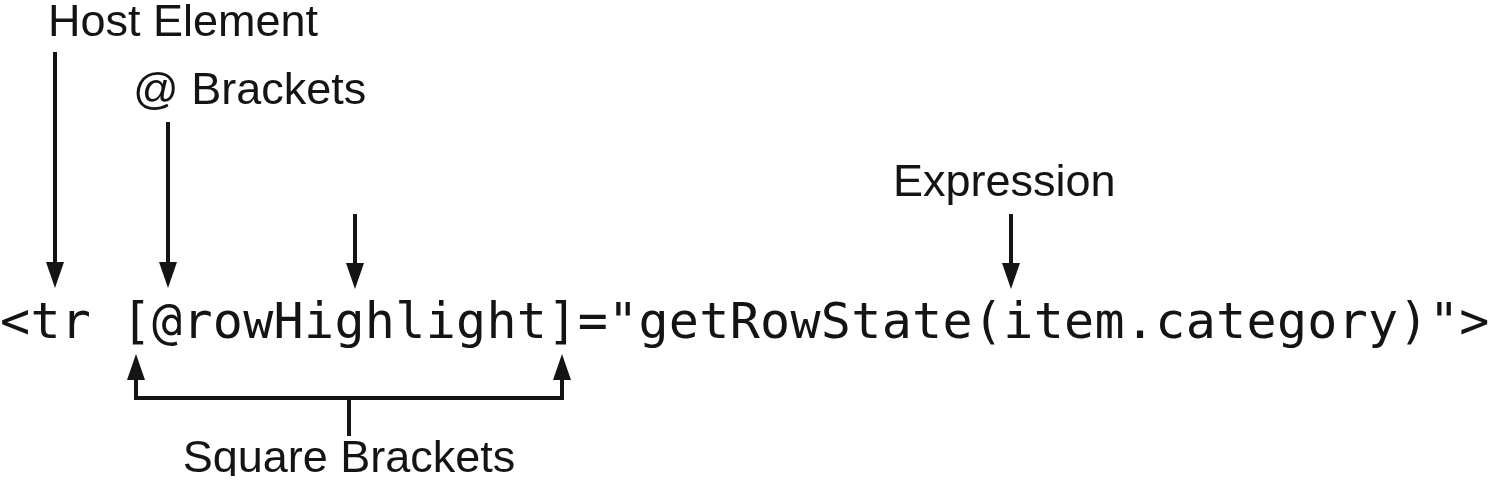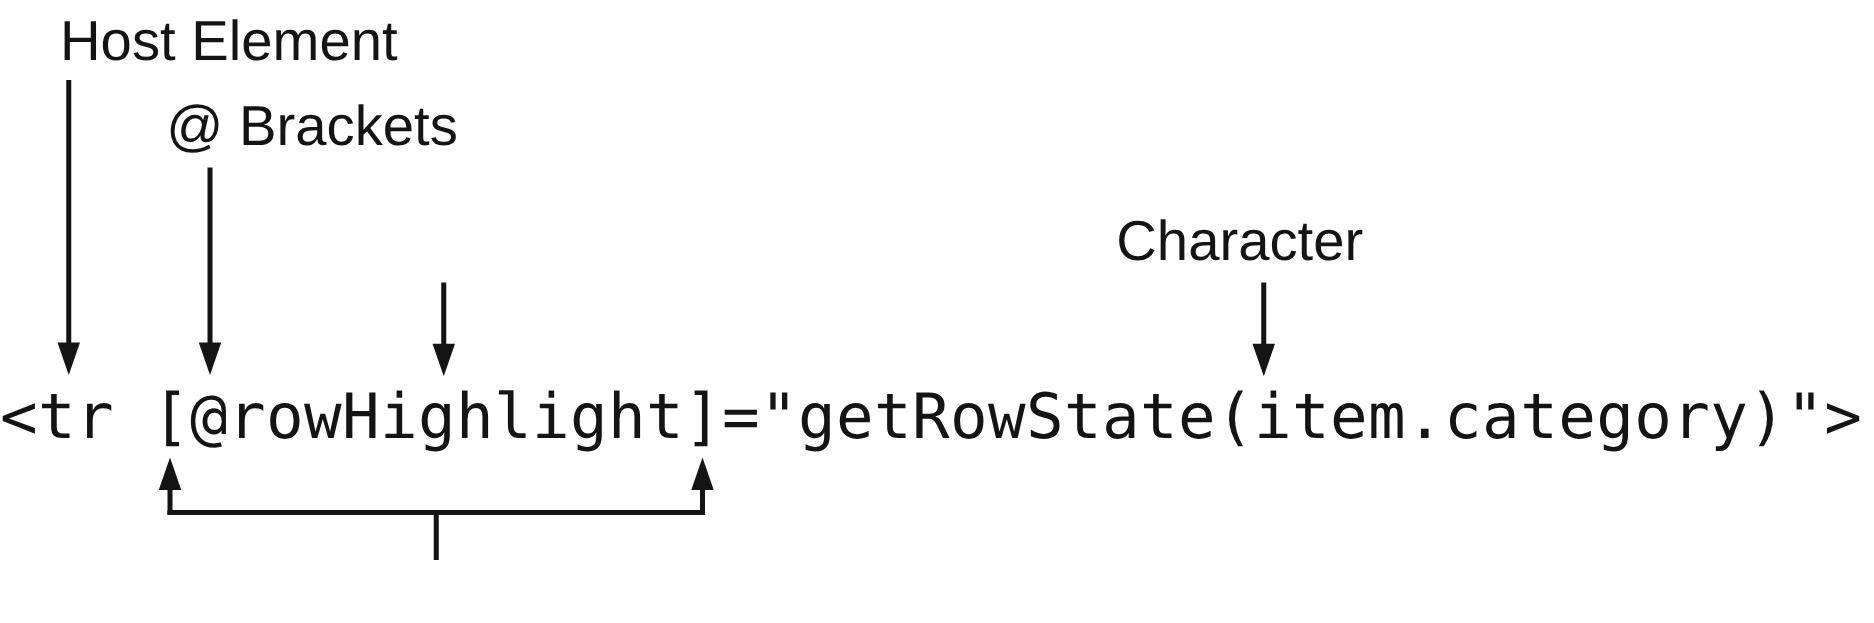--- a/index.html
+++ b/index.html
@@ -2,21 +2,20 @@
 <html style="--ink: #141414; --bg: #ffffff;"><head>
 <meta charset="utf-8">
 <style>
   :root { --ink:#141414; --bg:#ffffff; }
   html, body { margin:0; padding:0; background:var(--bg); }
   .canvas {
     position:relative;
     width:1499px; height:476px;
     background:var(--bg);
     overflow:hidden;
-    margin-top:12px;
   }
   .label {
     position:absolute;
     font-family:"Liberation Sans", sans-serif;
     font-size:45px; line-height:50px;
     color:var(--ink);
     white-space:nowrap;
   }
   .center { transform:translateX(-50%); }
   .code {
@@ -49,21 +48,21 @@
   .hline { height:4px; }
   .vline { width:4px; }
 </style>
 </head>
 <body>
 
 <div class="canvas">
 
   <div class="label" style="left:48px; top:-4px">Host Element</div>
   <div class="label" style="left:133px; top:64px">@ Brackets</div>
-  <div class="label" style="left:893px; top:156px">Character</div>
+  <div class="label" style="left:893px; top:156px">Expression</div>
 
   <div class="arrow-down" style="left:55px; top:52px; height:236px">
     <div class="shaft"></div>
     <div class="head-down"></div>
   </div>
   <div class="arrow-down" style="left:168px; top:122px; height:166px">
     <div class="shaft"></div>
     <div class="head-down"></div>
   </div>
   <div class="arrow-down" style="left:355px; top:214px; height:75px">
@@ -80,14 +79,15 @@
   <div class="arrow-up" style="left:136px">
     <div class="head-up"></div>
     <div class="shaft"></div>
   </div>
   <div class="arrow-up" style="left:562px">
     <div class="head-up"></div>
     <div class="shaft"></div>
   </div>
   <div class="hline" style="left:134px; top:396px; width:430px"></div>
   <div class="vline" style="left:347px; top:396px; height:40px"></div>
+  <div class="label center" style="left:349px; top:432px">Square Brackets</div>
 
 </div>
 
 </body></html>

